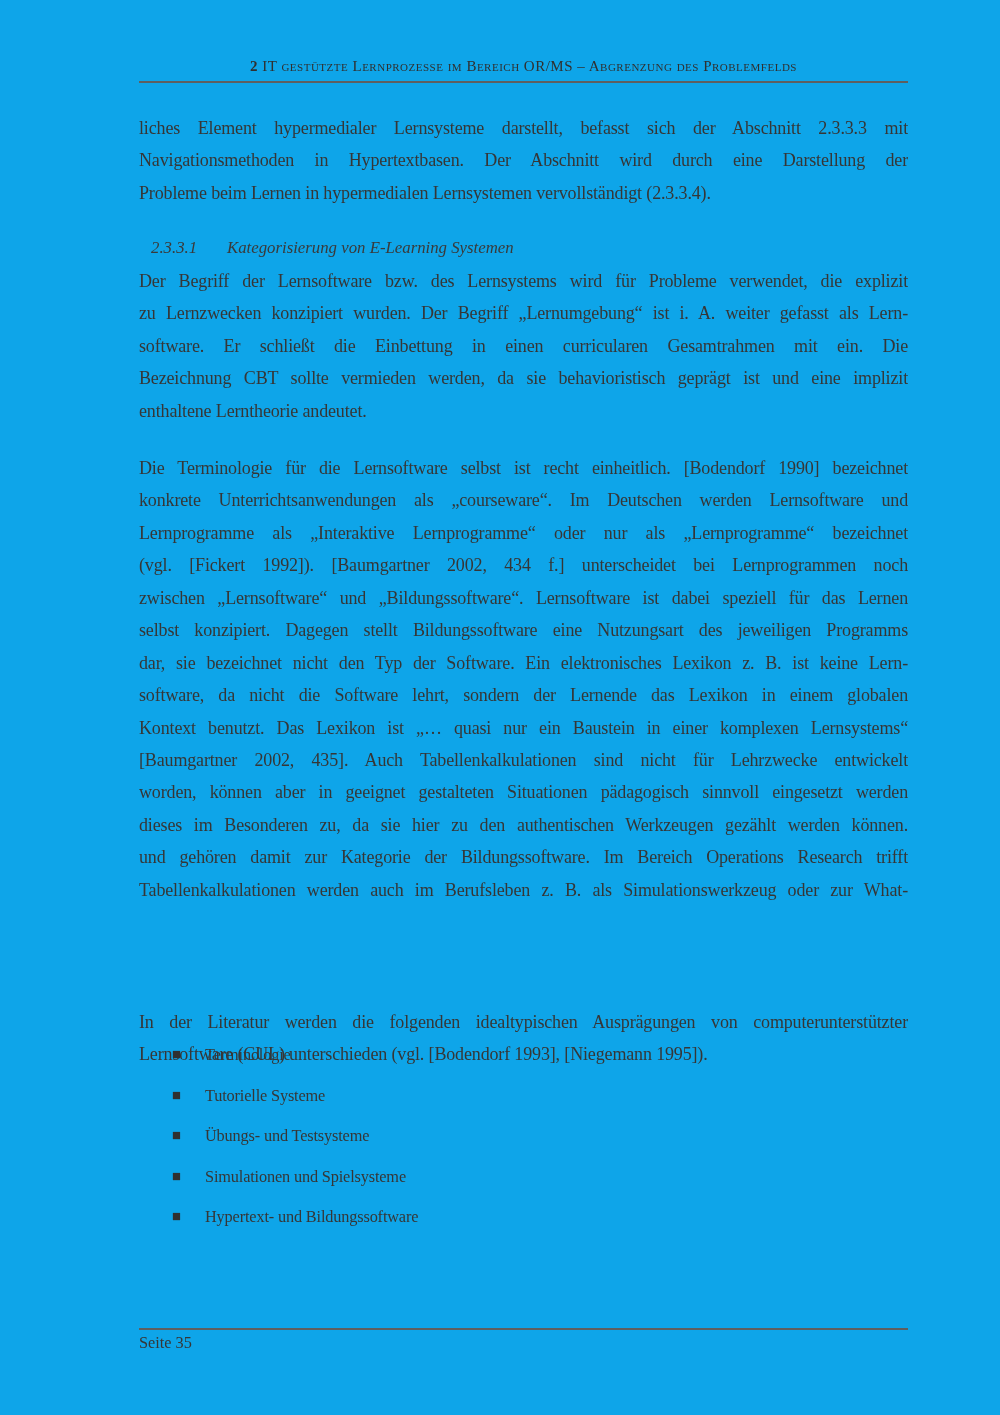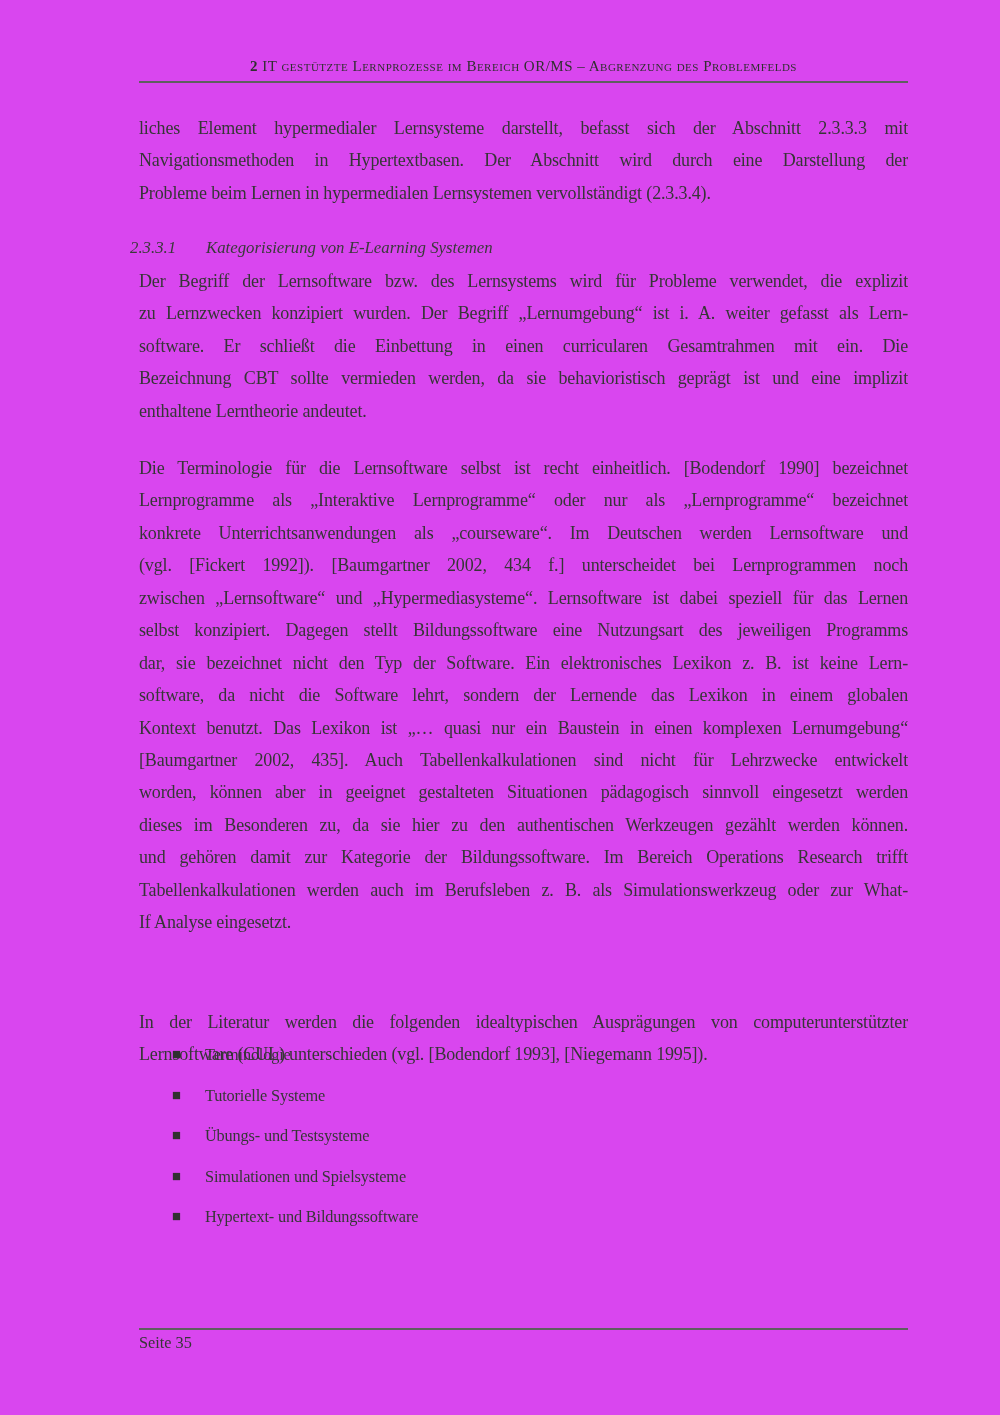--- a/index.html
+++ b/index.html
@@ -1,20 +1,20 @@
 <!DOCTYPE html>
 <html><head>
 <meta charset="utf-8">
 <style>
   html, body { margin: 0; padding: 0; background: #ffffff; }
   .page {
     position: relative;
     width: 1000px;
     height: 1415px;
-    background: #d946ef;
+    background: #0ea5e9;
     font-family: "Liberation Serif", serif;
     color: #363636;
     overflow: hidden;
   }
   
   .running-header {
     position: absolute;
     left: 139px;
     width: 769px;
     top: 54px;
@@ -44,21 +44,21 @@
     max-height: 32.45px;
     overflow: hidden;
   }
   .jline.last {
     text-align: right;
     text-align-last: left;
   }
   
   .section-heading {
     position: absolute;
-    left: 130px;
+    left: 151px;
     width: 769px;
     top: 232px;
     font-style: italic;
     font-size: 16.8px;
     line-height: 32.45px;
     color: #3a3a3a;
     font-family: Liberation Serif, serif;
   }
   .section-heading .sec-no { display: inline-block; width: 76px; font-style: italic; }
   
@@ -131,34 +131,33 @@
   <section class="textblock" style="top:265px">
     <div class="jline">Der Begriff der Lernsoftware bzw. des Lernsystems wird für Probleme verwendet, die explizit</div>
     <div class="jline">zu Lernzwecken konzipiert wurden. Der Begriff „Lernumgebung“ ist i. A. weiter gefasst als Lern-</div>
     <div class="jline">software. Er schließt die Einbettung in einen curricularen Gesamtrahmen mit ein. Die</div>
     <div class="jline">Bezeichnung CBT sollte vermieden werden, da sie behavioristisch geprägt ist und eine implizit</div>
     <div class="jline last">enthaltene Lerntheorie andeutet.</div>
   </section>
 
   <section class="textblock" style="top:452px">
     <div class="jline">Die Terminologie für die Lernsoftware selbst ist recht einheitlich. [Bodendorf 1990] bezeichnet</div>
+    <div class="jline">konkrete Unterrichtsanwendungen als „courseware“. Im Deutschen werden Lernsoftware und</div>
     <div class="jline">Lernprogramme als „Interaktive Lernprogramme“ oder nur als „Lernprogramme“ bezeichnet</div>
-    <div class="jline">konkrete Unterrichtsanwendungen als „courseware“. Im Deutschen werden Lernsoftware und</div>
     <div class="jline">(vgl. [Fickert 1992]). [Baumgartner 2002, 434 f.] unterscheidet bei Lernprogrammen noch</div>
-    <div class="jline">zwischen „Lernsoftware“ und „Hypermediasysteme“. Lernsoftware ist dabei speziell für das Lernen</div>
+    <div class="jline">zwischen „Lernsoftware“ und „Bildungssoftware“. Lernsoftware ist dabei speziell für das Lernen</div>
     <div class="jline">selbst konzipiert. Dagegen stellt Bildungssoftware eine Nutzungsart des jeweiligen Programms</div>
     <div class="jline">dar, sie bezeichnet nicht den Typ der Software. Ein elektronisches Lexikon z. B. ist keine Lern-</div>
     <div class="jline">software, da nicht die Software lehrt, sondern der Lernende das Lexikon in einem globalen</div>
-    <div class="jline">Kontext benutzt. Das Lexikon ist „… quasi nur ein Baustein in einen komplexen Lernumgebung“</div>
+    <div class="jline">Kontext benutzt. Das Lexikon ist „… quasi nur ein Baustein in einer komplexen Lernsystems“</div>
     <div class="jline">[Baumgartner 2002, 435]. Auch Tabellenkalkulationen sind nicht für Lehrzwecke entwickelt</div>
     <div class="jline">worden, können aber in geeignet gestalteten Situationen pädagogisch sinnvoll eingesetzt werden</div>
     <div class="jline">dieses im Besonderen zu, da sie hier zu den authentischen Werkzeugen gezählt werden können.</div>
     <div class="jline">und gehören damit zur Kategorie der Bildungssoftware. Im Bereich Operations Research trifft</div>
     <div class="jline">Tabellenkalkulationen werden auch im Berufsleben z. B. als Simulationswerkzeug oder zur What-</div>
-    <div class="jline last">If Analyse eingesetzt.</div>
   </section>
 
   <section class="textblock" style="top:1006px">
     <div class="jline">In der Literatur werden die folgenden idealtypischen Ausprägungen von computerunterstützter</div>
     <div class="jline last">Lernsoftware (CUL) unterschieden (vgl. [Bodendorf 1993], [Niegemann 1995]).</div>
   </section>
 
   <ul class="bullets">
     <li class="bullet-item">
       <span class="marker">■</span>

